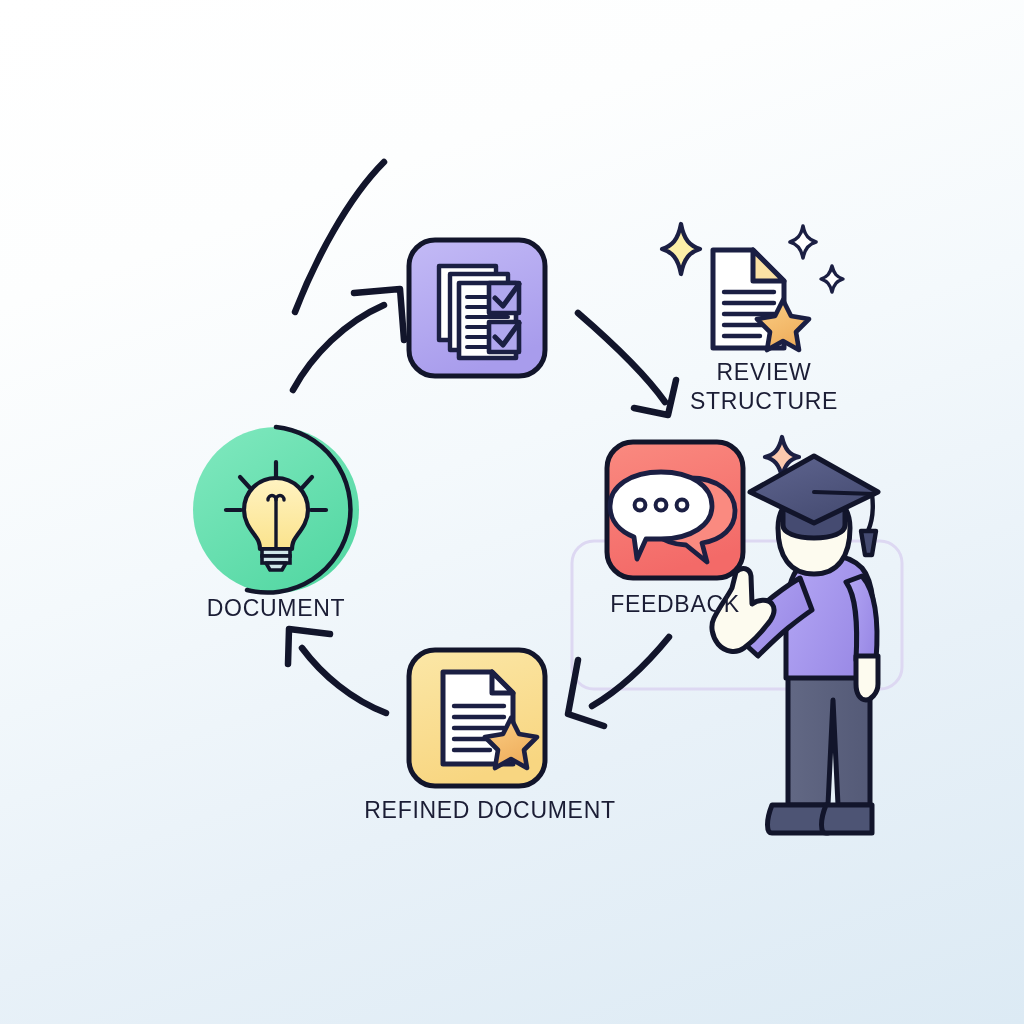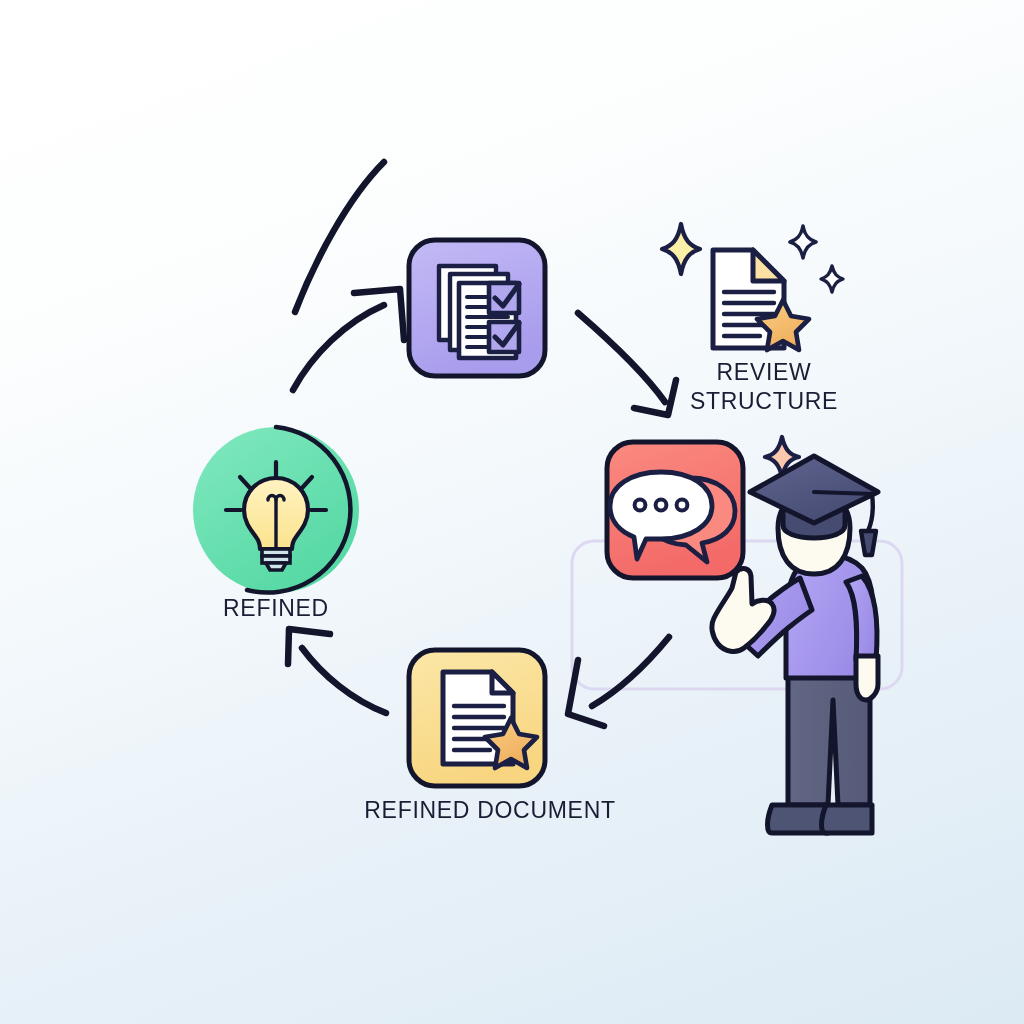--- a/index.html
+++ b/index.html
@@ -286,22 +286,23 @@
                C 845 533 832 538 814 538
                C 796 538 783 533 783 525 Z" fill="#454b71" stroke="#12152b" stroke-width="5" stroke-linejoin="round"></path>
       <path d="M 814 456 L 878 492 L 814 523 L 750 492 Z" fill="url(#gradCap)" stroke="#12152b" stroke-width="5" stroke-linejoin="round"></path>
       <line x1="814" y1="492" x2="874" y2="494" stroke="#12152b" stroke-width="4" stroke-linecap="round"></line>
 
       <path d="M 872 494 C 874 510 872 522 868 531" fill="none" stroke="#12152b" stroke-width="4.4" stroke-linecap="round"></path>
       <path d="M 861 531 L 876 531 L 872 555 L 865 555 Z" fill="#454b71" stroke="#12152b" stroke-width="4.4" stroke-linejoin="round"></path>
     </g>
   </svg>
 
-  <div class="node-label" style="left:176px; top:594px; width:200px;">REFINED</div>
+  <div class="node-label" style="left:176px; top:594px; width:200px;">DOCUMENT</div>
 
 
   <div class="node-label" style="left:664px; top:358px; width:200px;">REVIEW
 STRUCTURE</div>
 
+  <div class="node-label" style="left:575px; top:590px; width:200px;">FEEDBACK</div>
 
   <div class="node-label" style="left:340px; top:796px; width:300px;">REFINED DOCUMENT</div>
 
 </div>
 
 </body></html>

